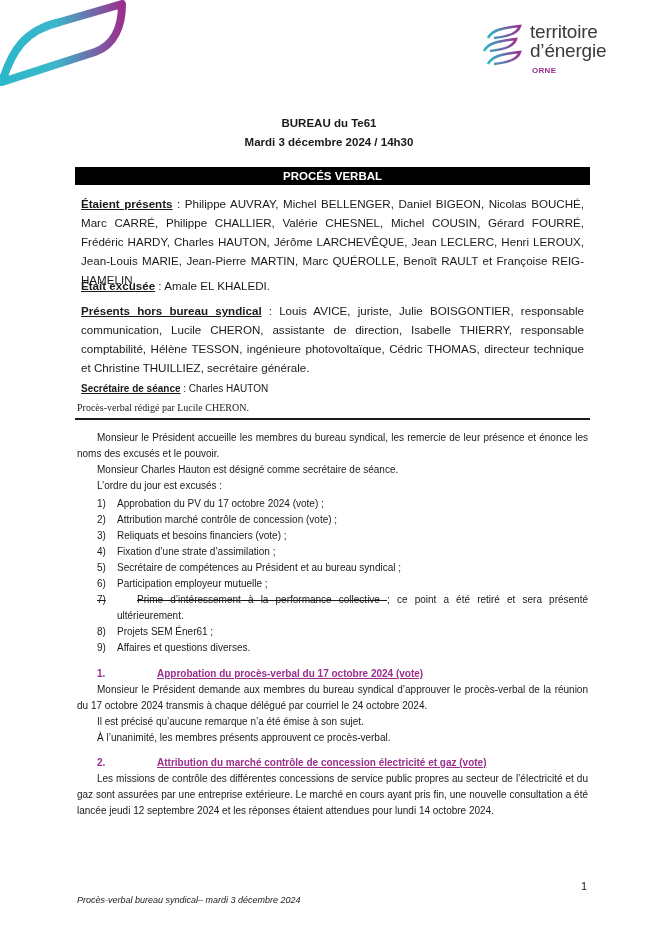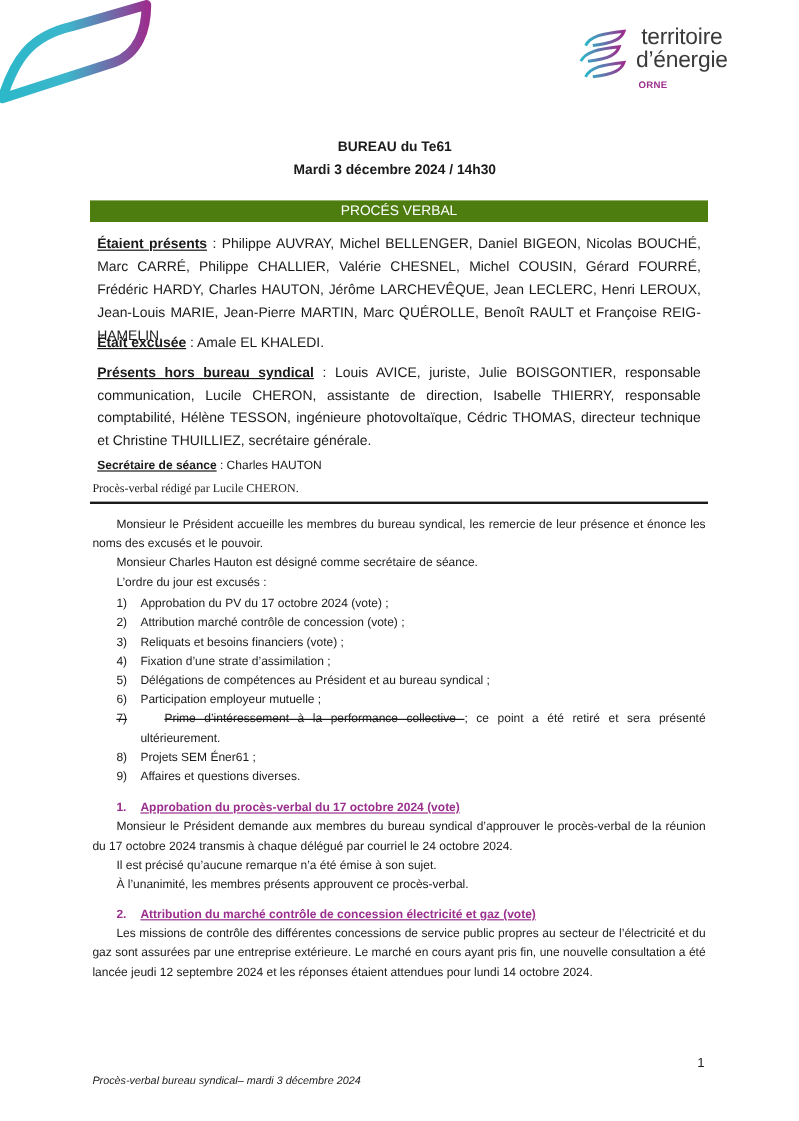--- a/index.html
+++ b/index.html
@@ -1,28 +1,28 @@
 <!DOCTYPE html>
 <html><head>
 <meta charset="utf-8">
 <style>
   html, body { margin: 0; padding: 0; background: #ffffff; }
   body {
     width: 666px; height: 934px; position: relative; overflow: hidden;
     font-family: "Liberation Sans", sans-serif; color: #1a1a1a;
   }
   .swoosh { position: absolute; left: 0; top: 0; width: 130px; height: 90px; }
-  .logo { position: absolute; left: 480px; top: 22px; width: 160px; height: 60px; text-align: center; }
+  .logo { position: absolute; left: 480px; top: 22px; width: 160px; height: 60px; }
   .logo-mark { position: absolute; left: 0; top: 2px; width: 44px; height: 44px; }
   .logo-text { position: absolute; left: 50px; top: 0; font-size: 19px; line-height: 19px; color: #3a3a3a; letter-spacing: -0.2px; }
   .logo-text div { white-space: nowrap; }
   .logo-sub { position: absolute; left: 52px; top: 44px; font-size: 8px; font-weight: bold; color: #9b2f8e; letter-spacing: 0.3px; }
 
   .title-block { position: absolute; left: 0; width: 658px; top: 114px; text-align: center; font-weight: bold; font-size: 11.5px; line-height: 19px; }
-  .banner { position: absolute; left: 75px; top: 167px; width: 515px; height: 18px; background: #4d7c0f; color: #ffffff; font-weight: normal; font-size: 11.5px; text-align: center; line-height: 18px; }
+  .banner { position: absolute; left: 75px; top: 167px; width: 515px; height: 18px; background: #000000; color: #ffffff; font-weight: bold; font-size: 11.5px; text-align: center; line-height: 18px; }
 
   .content { position: absolute; left: 77px; width: 511px; font-size: 11.6px; line-height: 19px; text-align: justify; }
   .content p { margin: 4px; }
   .u { text-decoration: underline; font-weight: bold; }
   .p-present { top: 190px; }
   .p-excuse { top: 272px; }
   .p-hors { top: 297px; }
   .small { font-size: 10px; line-height: 14px; }
   .p-secr { top: 378px; }
   .p-redige { top: 401px; font-family: Liberation Serif, serif; }
@@ -33,21 +33,21 @@
   .indent { text-indent: 20px; }
   .ind-only { padding-left: 20px; }
   .agenda { position: absolute; left: 77px; width: 511px; top: 496px; font-size: 10px; line-height: 16px; margin: 0; padding: 0; list-style: none; }
   .agenda li { position: relative; padding-left: 40px; text-align: justify; }
   .agenda .num { position: absolute; left: 20px; top: 0; }
   .strike { text-decoration: line-through; margin-left: 20px; }
   .strike-num { text-decoration: line-through; }
 
   .sec-title { position: absolute; left: 97px; font-size: 10px; font-weight: bold; color: #9b2f8e; line-height: 16px; }
   .sec-title .snum { display: inline-block; width: 20px; }
-  .sec-title .stxt { text-decoration: underline; }
+  .sec-title .stxt { text-decoration: underline; margin-left: 40px; }
 
   .page-num { position: absolute; left: 581px; top: 880px; font-size: 11px; }
   .footer { position: absolute; left: 77px; top: 895px; font-size: 9px; font-style: italic; }
 </style>
 </head>
 <body>
 
 <svg class="swoosh" viewBox="0 0 130 90">
   <defs>
     <linearGradient id="sw" x1="0" y1="0" x2="1" y2="0">
@@ -104,21 +104,21 @@
   <p class="indent">Monsieur le Président accueille les membres du bureau syndical, les remercie de leur présence et énonce les noms des excusés et le pouvoir.</p>
   <p class="ind-only">Monsieur Charles Hauton est désigné comme secrétaire de séance.</p>
   <p class="ind-only">L’ordre du jour est excusés :</p>
 </div>
 
 <ol class="agenda">
   <li><span class="num">1)</span><span>Approbation du PV du 17 octobre 2024 (vote) ;</span></li>
   <li><span class="num">2)</span><span>Attribution marché contrôle de concession (vote) ;</span></li>
   <li><span class="num">3)</span><span>Reliquats et besoins financiers (vote) ;</span></li>
   <li><span class="num">4)</span><span>Fixation d’une strate d’assimilation ;</span></li>
-  <li><span class="num">5)</span><span>Délégations de compétences au Président et au bureau syndical ;</span></li>
+  <li><span class="num">5)</span><span>Secrétaire de compétences au Président et au bureau syndical ;</span></li>
   <li><span class="num">6)</span><span>Participation employeur mutuelle ;</span></li>
   <li><span class="num strike-num">7)</span><span class="strike">Prime d’intéressement à la performance collective </span><span>; ce point a été retiré et sera présenté ultérieurement.</span></li>
   <li><span class="num">8)</span><span>Projets SEM Éner61 ;</span></li>
   <li><span class="num">9)</span><span>Affaires et questions diverses.</span></li>
 </ol>
 
 <div class="sec-title" style="top:666px;">
   <span class="snum">1.</span><span class="stxt">Approbation du procès-verbal du 17 octobre 2024 (vote)</span>
 </div>
 <div class="body" style="top:682px;">

